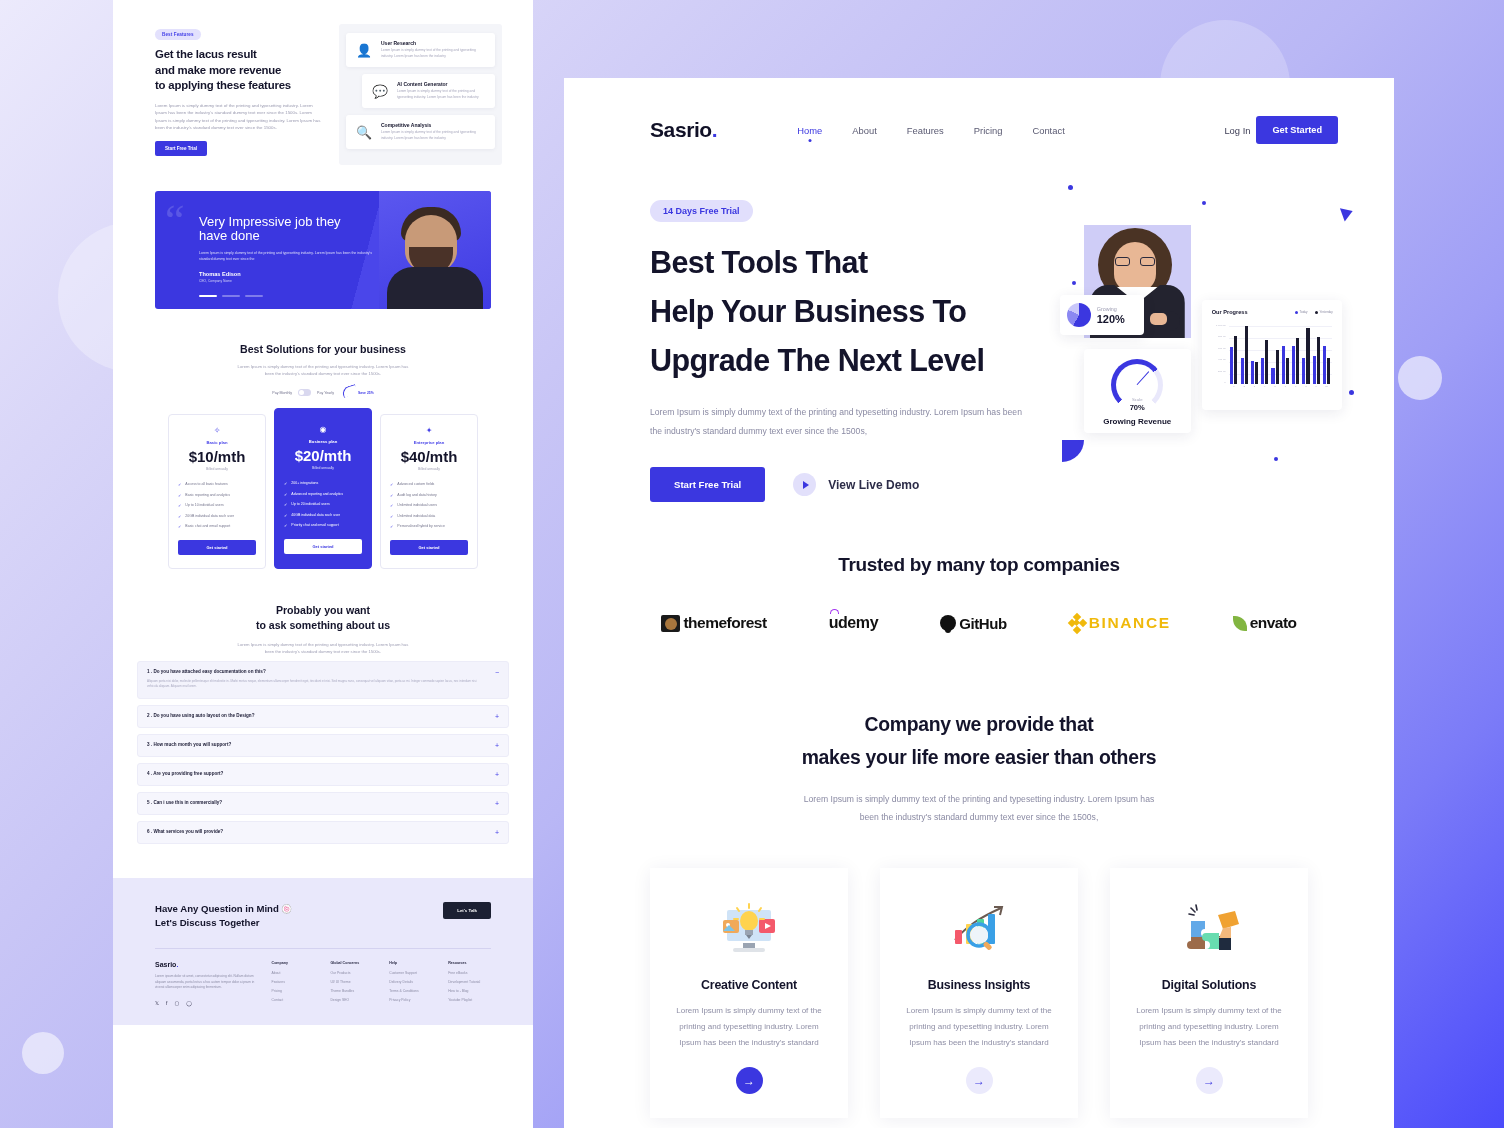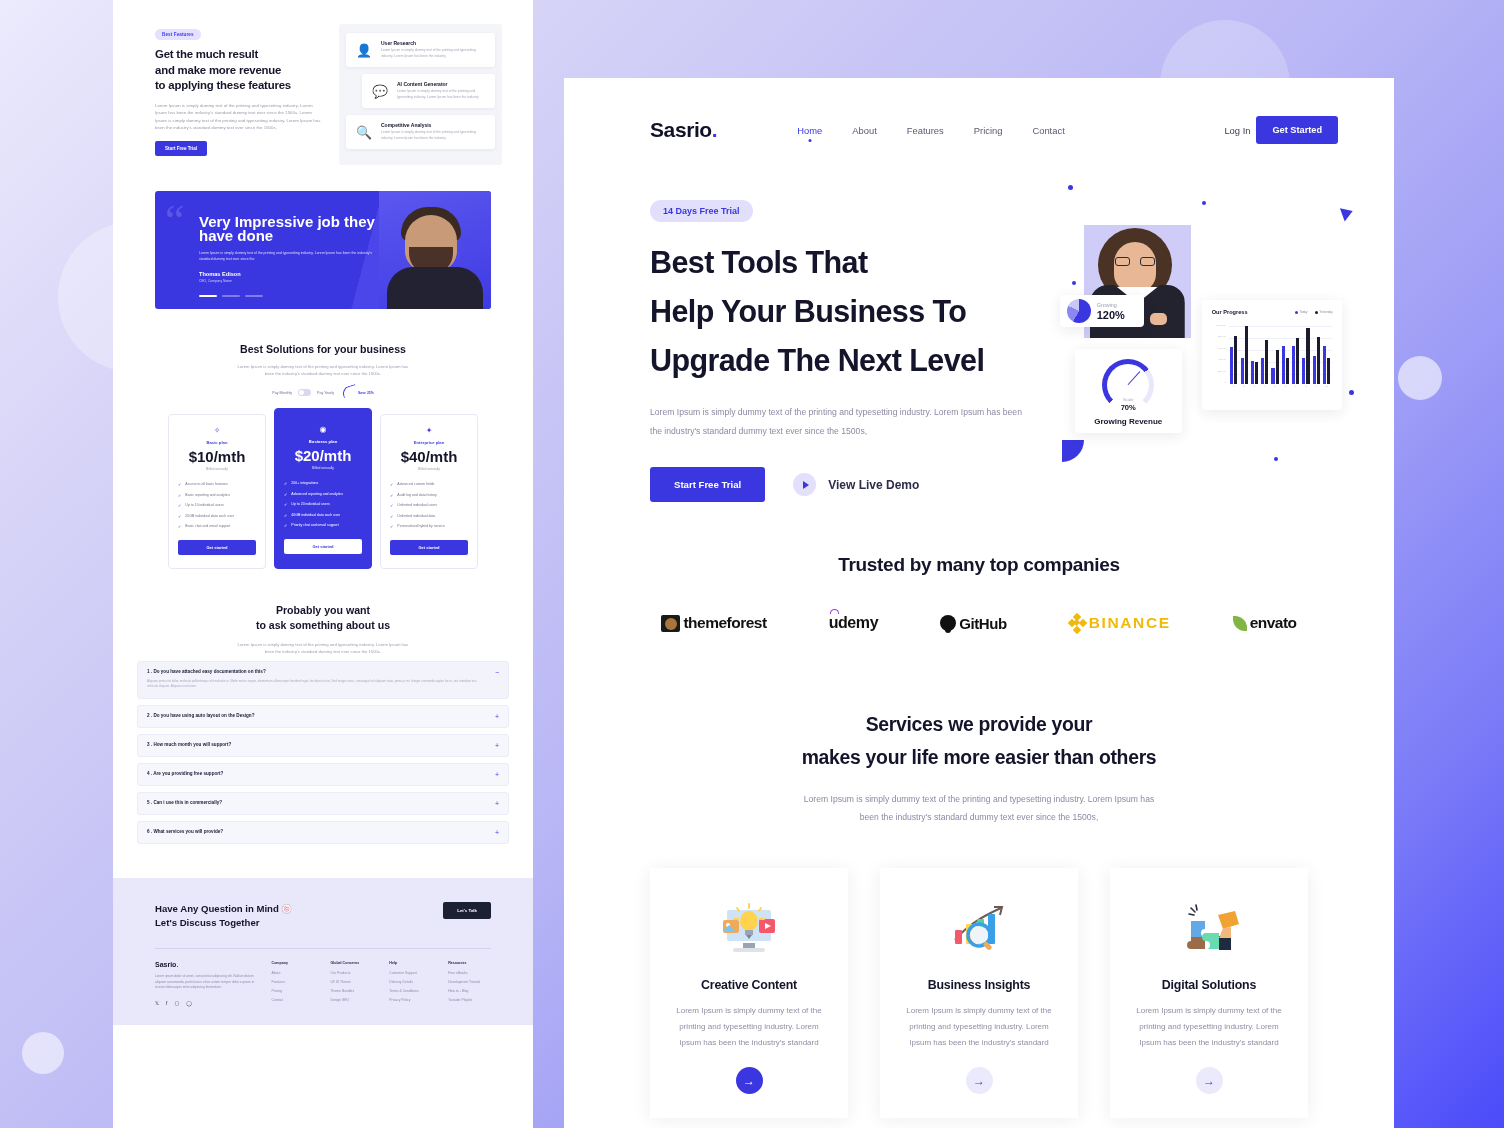--- a/index.html
+++ b/index.html
@@ -45,21 +45,21 @@
   .fcard .fic{width:20px;height:20px;flex:0 0 20px;display:flex;align-items:center;justify-content:center;font-size:13px;}
   .fcard h4{font-size:5px;font-weight:700;color:#14142b;}
   .fcard p{font-size:3.3px;line-height:5.6px;color:#a5a5bb;margin-top:2px;}
 
   
   .testi{margin:26px 42px 0 42px;height:118px;border-radius:3px;position:relative;overflow:hidden;
          background:linear-gradient(105deg,#3b37e0 0%,#3b37e0 62%,#4a46ea 62%,#4a46ea 100%);}
   .testi .quote{position:absolute;left:10px;top:8px;font-size:44px;color:rgba(255,255,255,.16);
                 font-family:"Liberation Serif",serif;line-height:1;}
   .testi .tin{position:relative;padding:24px 0 0 44px;width:220px;}
-  .testi h3{color:#fff;font-size:15px;line-height:14px;font-weight:700;}
+  .testi h3{color:#fff;font-size:13px;line-height:14px;font-weight:400;}
   .testi p{color:rgba(255,255,255,.8);font-size:3.5px;line-height:6px;margin-top:7px;}
   .testi .nm{color:#fff;font-size:5.6px;font-weight:700;margin-top:9px;}
   .testi .rl{color:rgba(255,255,255,.72);font-size:3.3px;margin-top:2px;}
   .dots{position:absolute;left:44px;bottom:12px;display:flex;gap:5px;}
   .dots i{display:block;width:18px;height:2px;background:rgba(255,255,255,.35);border-radius:2px;}
   .dots i:first-child{background:#fff;}
   .testi .photo{position:absolute;right:0;bottom:0;width:112px;height:118px;
     background:linear-gradient(160deg,#5b57ef 0%,#3f3be3 100%);}
   .testi .photo .head{position:absolute;left:26px;top:24px;width:52px;height:56px;border-radius:26px 26px 20px 20px;
     background:#c89a78;}
@@ -165,27 +165,27 @@
   .hr-photo .glass{position:absolute;left:31px;top:32px;width:40px;height:9px;}
   .hr-photo .glass i{position:absolute;width:15px;height:9px;border:1.2px solid #2b2b3d;border-radius:3px;}
   .hr-photo .glass i:nth-child(2){right:0;}
   .hr-photo .shirt{position:absolute;left:26px;top:62px;width:52px;height:52px;background:#fff;border-radius:6px 6px 0 0;}
   .hr-photo .suit{position:absolute;left:6px;top:60px;width:95px;height:54px;background:#23232f;border-radius:18px 18px 0 0;
      clip-path:polygon(0 0,26% 0,50% 34%,74% 0,100% 0,100% 100%,0 100%);}
   .hr-photo .arms{position:absolute;left:12px;top:86px;width:84px;height:20px;background:#23232f;border-radius:10px;}
   .hr-photo .hand{position:absolute;left:66px;top:88px;width:17px;height:12px;background:#e8b795;border-radius:5px;}
 
   .card{position:absolute;background:#fff;box-shadow:0 3px 14px rgba(30,30,80,.09);border-radius:4px;}
-  .c-growing{left:6px;top:113px;width:84px;height:32px;padding:6px 7px;display:flex;gap:6px;align-items:center;}
+  .c-growing{left:6px;top:113px;width:84px;height:40px;padding:6px 7px;display:flex;gap:6px;align-items:center;}
   .pie{width:24px;height:24px;border-radius:50%;
     background:conic-gradient(#3b37e0 0 58%,#8b88f2 58% 82%,#c9c7fa 82% 100%);}
   .c-growing .gl{font-size:5.4px;color:#9d9db3;}
   .c-growing .gv{font-size:11px;font-weight:700;color:#14142b;margin-top:1px;}
 
-  .c-gauge{left:21px;top:167px;width:107px;height:84px;padding:10px 0;text-align:center;}
+  .c-gauge{left:30px;top:167px;width:107px;height:84px;padding:10px 0;text-align:center;}
   .gauge{width:52px;height:52px;margin:0 auto;border-radius:50%;
     background:conic-gradient(from 225deg,#3b37e0 0 52%,#e9e8fb 52% 75%,transparent 75% 100%);
     position:relative;}
   .gauge::after{content:"";position:absolute;inset:5px;border-radius:50%;background:#fff;}
   .gauge .needle{position:absolute;left:50%;top:50%;width:1.4px;height:18px;background:#3b37e0;
      transform-origin:bottom center;transform:translate(-50%,-100%) rotate(42deg);z-index:2;border-radius:1px;}
   .c-gauge .gs{font-size:4.2px;color:#a5a5bb;margin-top:-14px;position:relative;z-index:3;}
   .c-gauge .gp{font-size:7.6px;font-weight:700;color:#14142b;margin-top:1px;position:relative;z-index:3;}
   .c-gauge .gt{font-size:8px;font-weight:700;color:#14142b;margin-top:5px;text-align:center;}
 
@@ -264,21 +264,21 @@
   <span class="blob b4"></span>
 </div>
 
 <div id="thumb">
   <div class="tbody">
 
     <section class="feat">
       <div class="feat-left">
         <span class="pill">Best Features</span>
         <h2>
-          <span>Get the much result</span><br>
+          <span>Get the lacus result</span><br>
           <span>and make more revenue</span><br>
           <span>to applying these features</span>
         </h2>
         <p>Lorem Ipsum is simply dummy text of the printing and typesetting industry. Lorem Ipsum has been the industry's standard dummy text ever since the 1500s. Lorem Ipsum is simply dummy text of the printing and typesetting industry. Lorem Ipsum has been the industry's standard dummy text ever since the 1500s.</p>
         <span class="btn-sm">Start Free Trial</span>
       </div>
       <div class="feat-right">
         <div class="fcard">
           <span class="fic">👤</span>
           <div>
@@ -712,21 +712,21 @@
       </div>
       <div class="lg-item">
         <span class="env-leaf"></span>
         <span class="envt">envato</span>
       </div>
     </div>
   </section>
 
   <section class="services">
     <h2>
-      <span>Services we provide your</span><br>
+      <span>Company we provide that</span><br>
       <span>makes your life more easier than others</span>
     </h2>
     <div class="sdesc">
       <span>Lorem Ipsum is simply dummy text of the printing and typesetting industry. Lorem Ipsum has</span><br>
       <span>been the industry's standard dummy text ever since the 1500s,</span>
     </div>
     <div class="cards">
 
       <div class="scard first">
         <div class="sicon">

